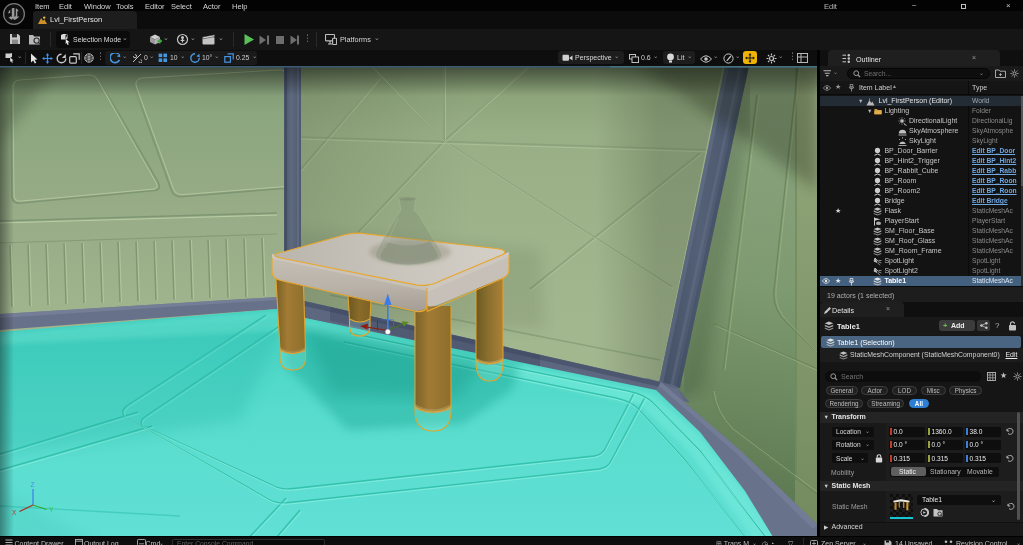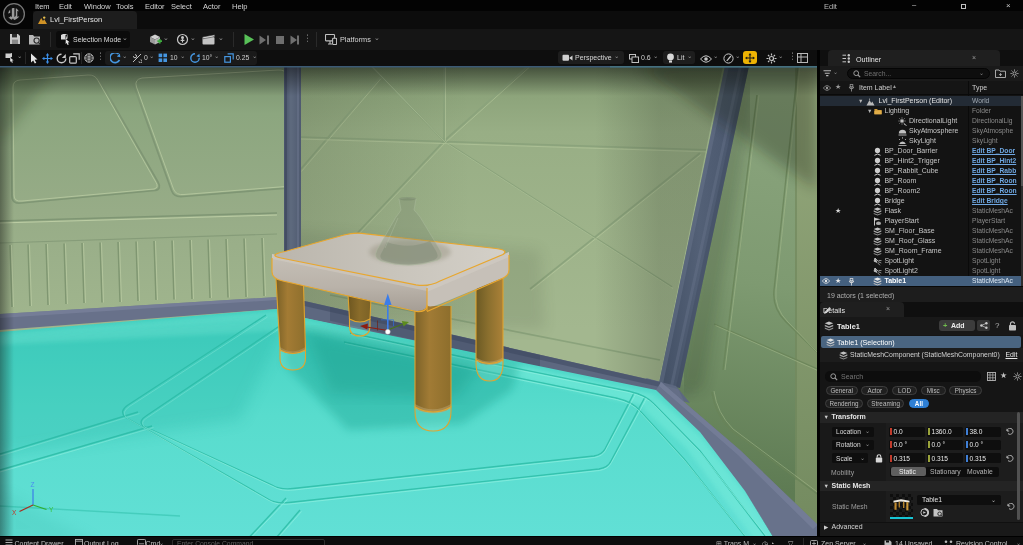--- a/index.html
+++ b/index.html
@@ -788,21 +788,21 @@
 </div>
 
 <div class="abs" style="left:820px;top:302px;width:203px;height:234px;background:#151515">
 
  <div class="abs" style="left:0;top:0;width:203px;height:15px;background:#0f0f0f"></div>
  <div class="abs" style="left:0;top:0;width:84px;height:15px;background:#1f1f1f;border-radius:4px 4px 0 0"></div>
  <svg class="abs" style="left:3px;top:3.5px" width="9" height="9" viewBox="0 0 9 9">
           <path d="M1 8 L2 5.5 L6.5 1 L8 2.5 L3.5 7 Z" fill="#c8c8c8"></path>
           <path d="M1 8 L2.6 7.6 L1.4 6.4 Z" fill="#888"></path>
         </svg>
- <span class="abs" style="left:3px;top:3.8px;font-size:7.2px;color:#e4e4e4">Details</span>
+ <span class="abs" style="left:12px;top:3.8px;font-size:7.2px;color:#e4e4e4">Details</span>
  <span class="abs" style="left:66px;top:3px;font-size:7px;color:#9a9a9a">×</span>
 
  <div class="abs" style="left:0;top:15px;width:203px;height:18px;background:#181818"></div>
  <svg class="abs" style="left:4px;top:19px" width="10" height="10" viewBox="0 0 9 9">
           <path d="M4.5 0.5 L8.3 2.1 L4.5 3.7 L0.7 2.1 Z" fill="#c2c2c2"></path>
           <path d="M0.7 3.3 L4.5 4.9 L8.3 3.3 L8.3 4.7 L4.5 6.3 L0.7 4.7 Z" fill="#a8a8a8"></path>
           <path d="M0.7 5.9 L4.5 7.5 L8.3 5.9 L8.3 6.9 L4.5 8.5 L0.7 6.9 Z" fill="#909090"></path>
         </svg>
  <span class="abs" style="left:17px;top:19.5px;font-size:7.4px;color:#ececec;font-weight:bold">Table1</span>
  <div class="abs" style="left:119px;top:18px;width:36px;height:10.5px;background:#3c3c3c;border-radius:3px">

